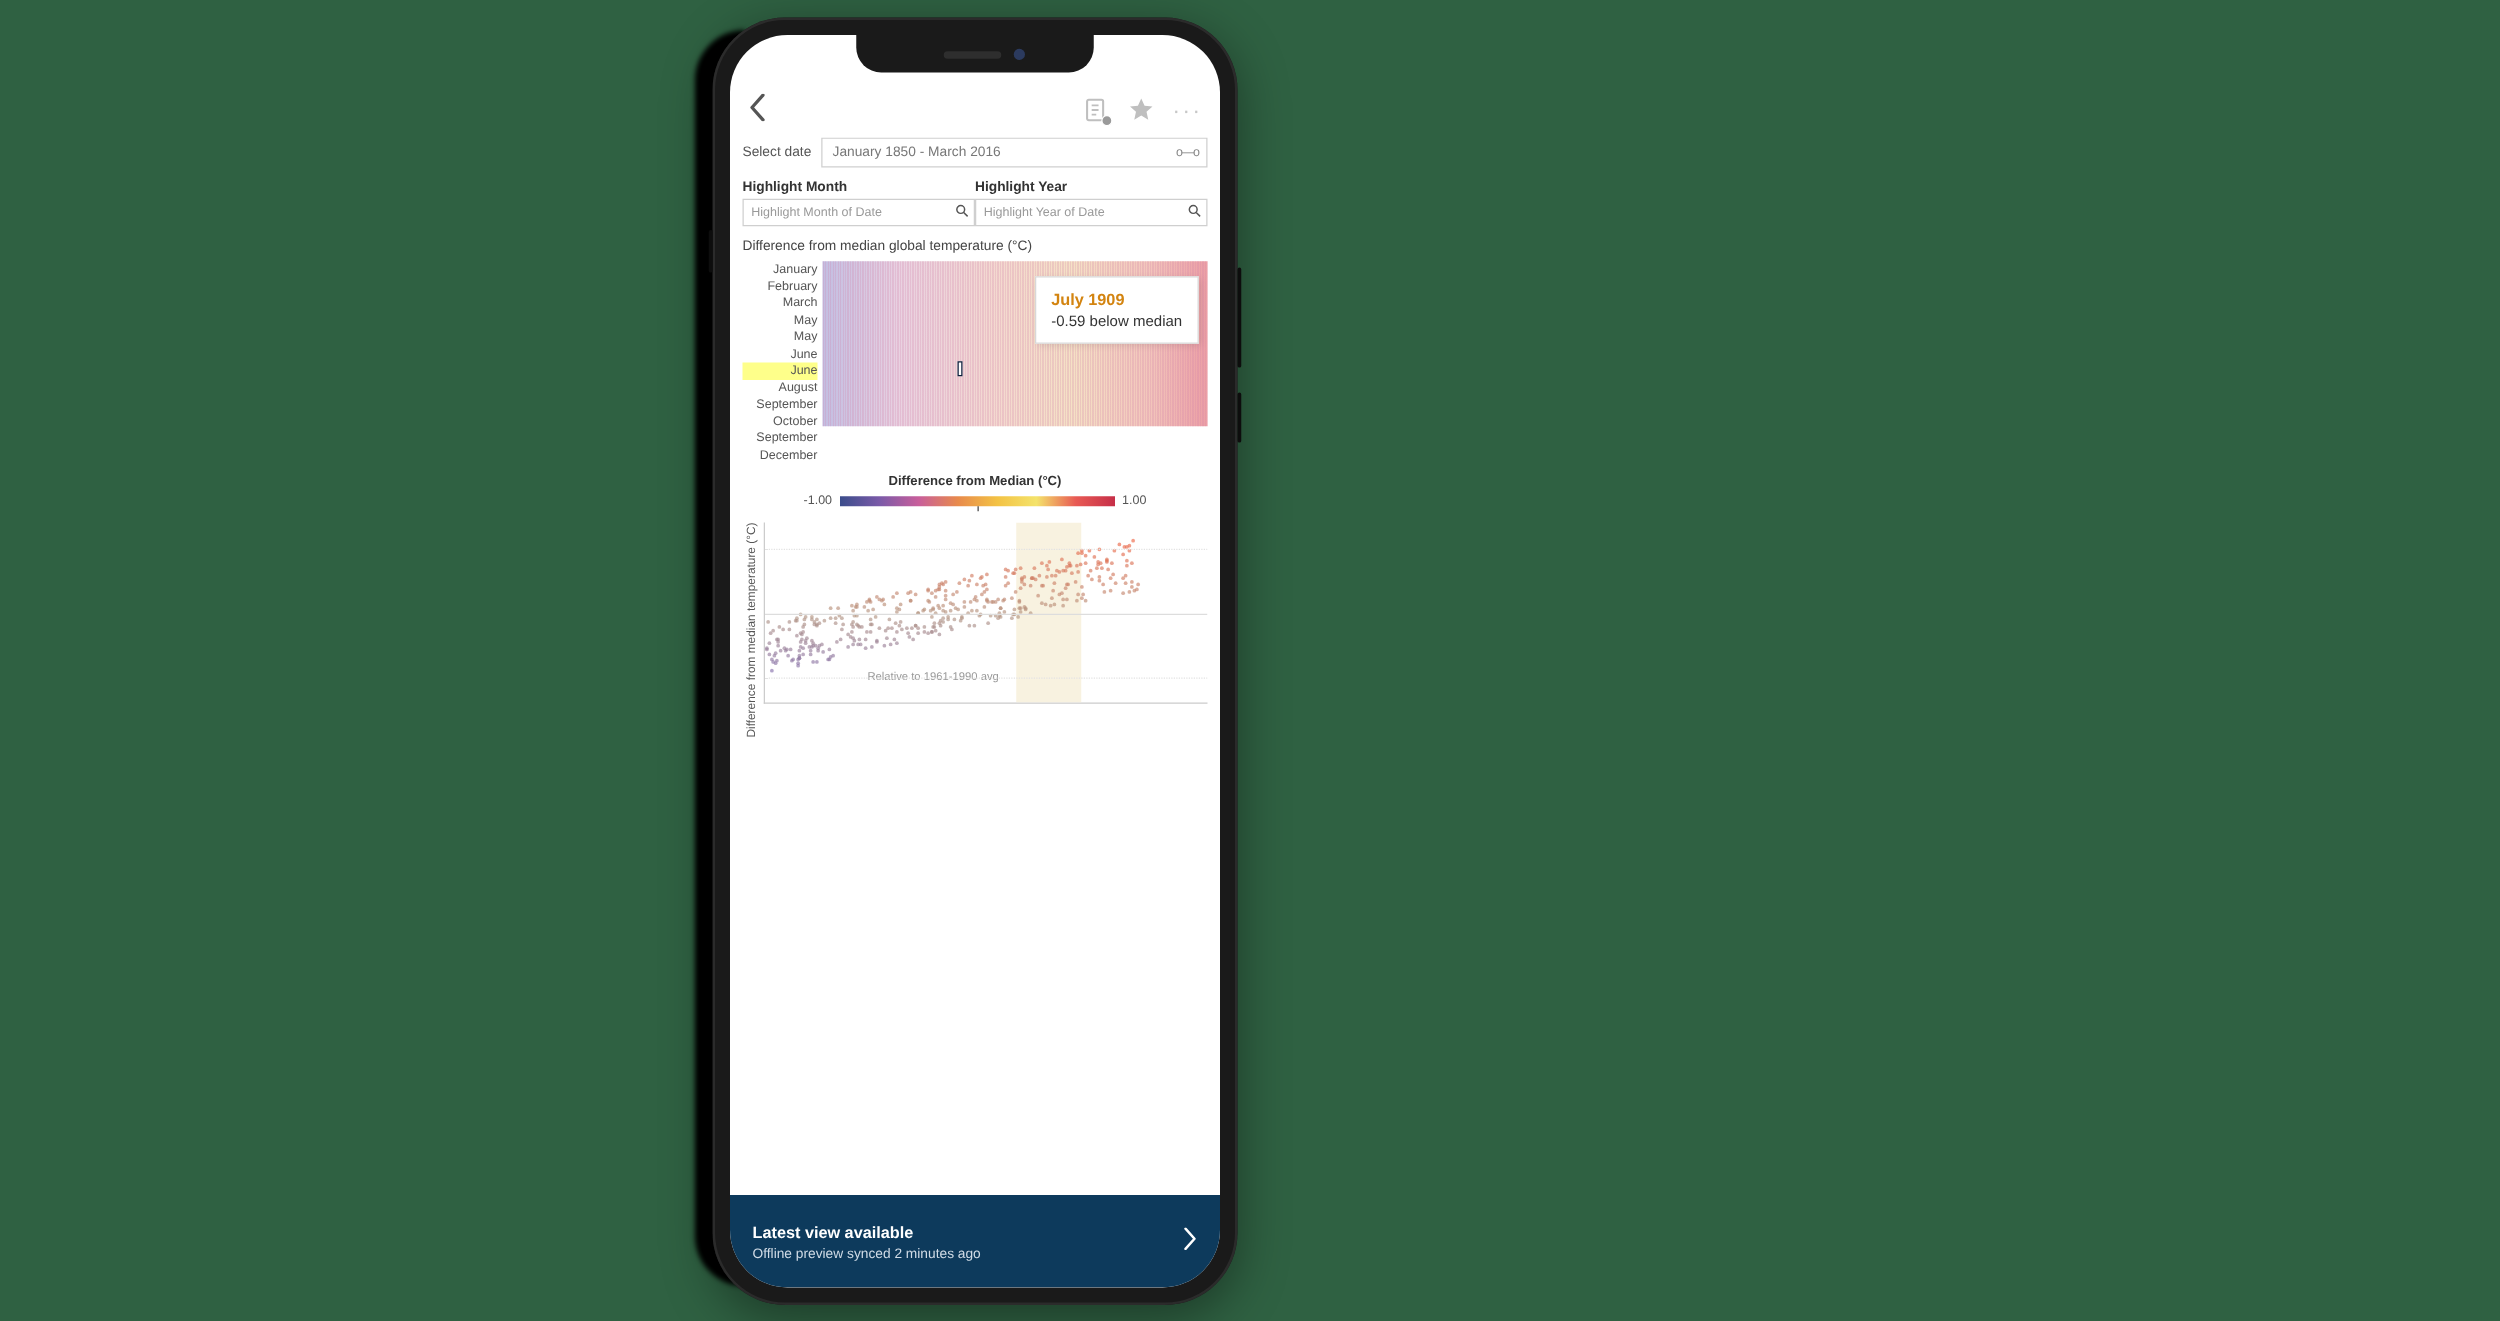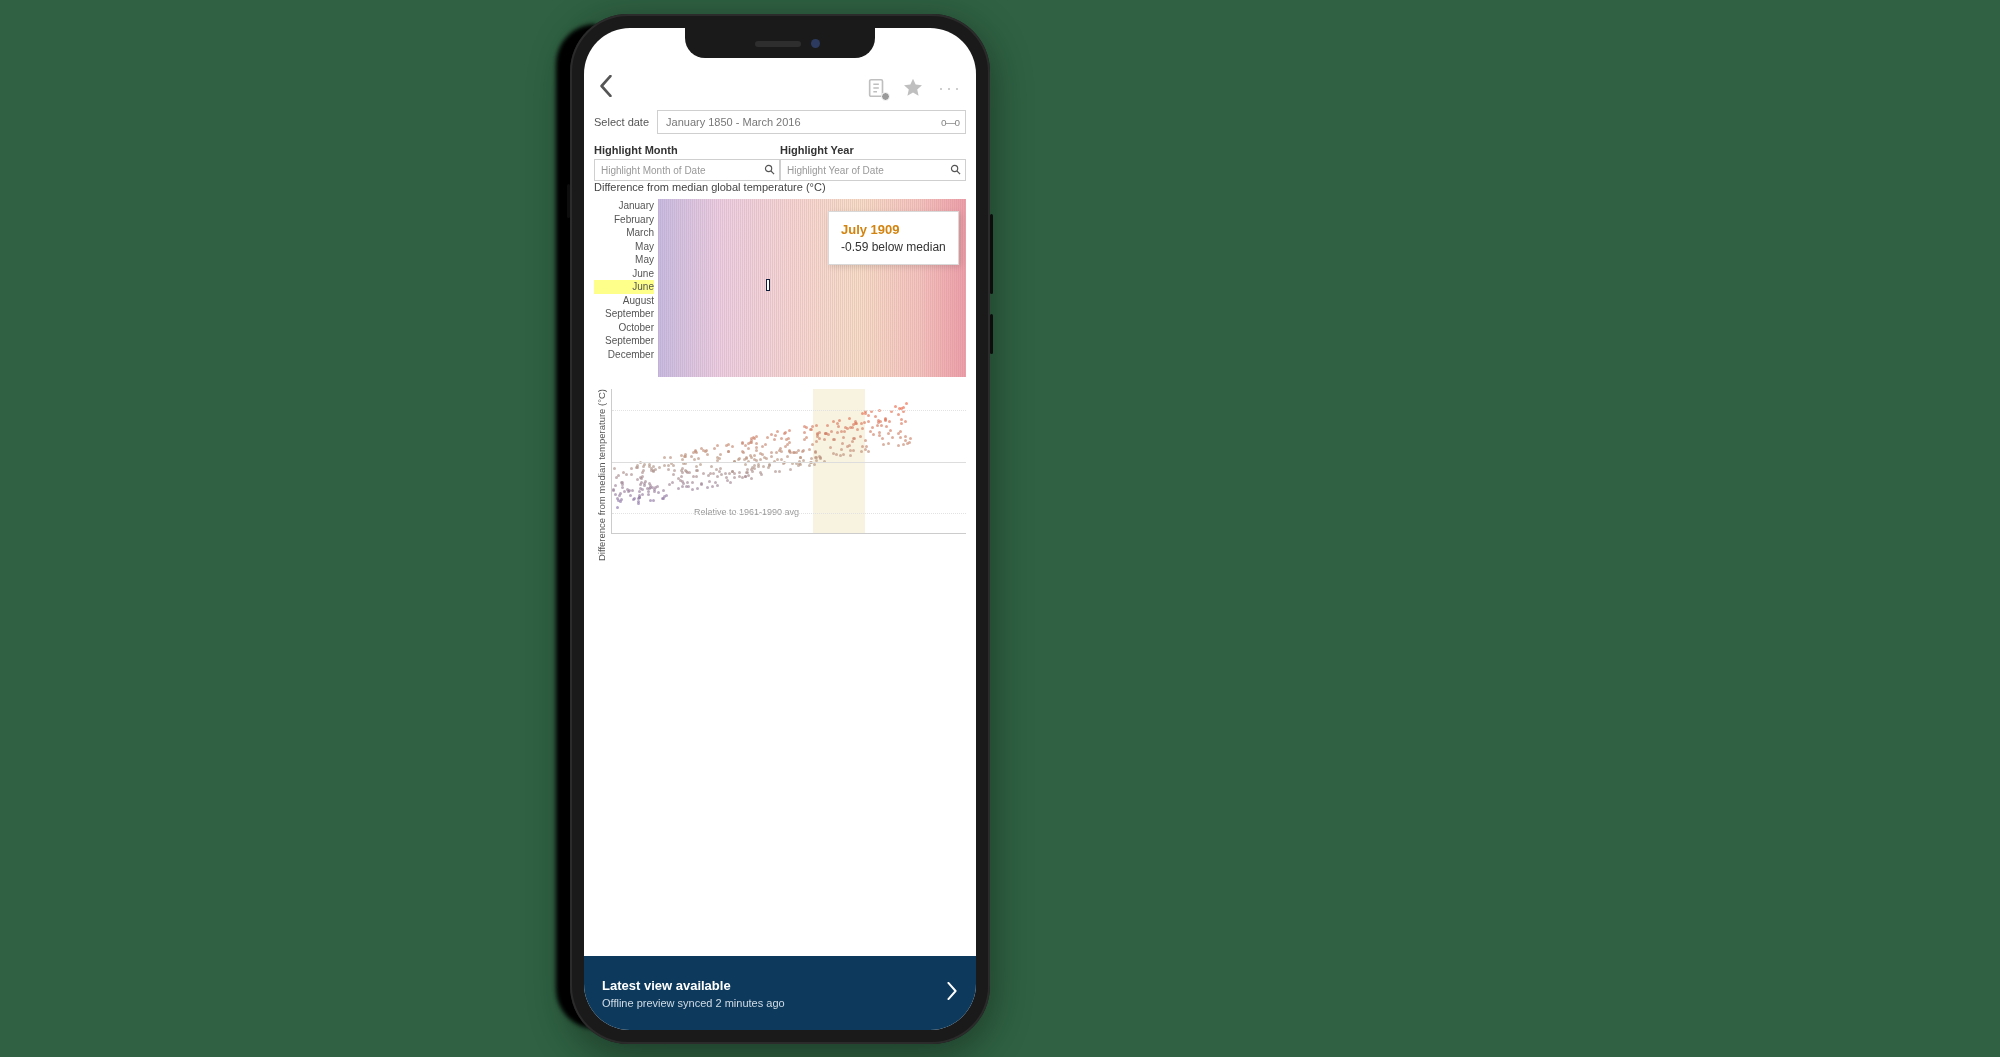--- a/index.html
+++ b/index.html
@@ -94,39 +94,39 @@
 
   .row { display:flex; align-items:center; gap:8px; margin-bottom:10px; }
   .label-sm { font-size:11px; color:#555; white-space:nowrap; }
   .date-range {
     flex:1; height:24px; padding:0 28px 0 8px;
     border:1px solid #cfcfcf; font-size:11px; color:#777;
     display:flex; align-items:center; position:relative; background:#fff;
   }
   .date-range .slider-glyph { position:absolute; right:6px; font-size:10px; color:#888; letter-spacing:-1px;}
 
-  .two-col { display:flex; }
+  .two-col { display:flex; margin-bottom:10px; }
   .col { flex:1; }
   .col-label { font-size:11px; font-weight:600; color:#333; margin-bottom:3px; display:block;}
   .search-box {
     width:100%; height:22px; border:1px solid #cfcfcf; font-size:10px;
     color:#999; padding:0 22px 0 6px; position:relative; display:flex; align-items:center; background:#fff;
   }
   .search-box .sicon { position:absolute; right:4px; font-size:11px; color:#666; }
 
   .section-title { font-size:11px; color:#444; margin-bottom:6px; }
 
   .heatmap-wrap { position:relative; display:flex; }
   .month-labels {
     width:64px; display:flex; flex-direction:column; text-align:right; padding-right:4px;
     font-size:10px; color:#555; line-height:13.5px;
   }
   .month-labels .hl { background:#feff8a; }
   .heatmap {
-    flex:1; height:178px; position:relative;
+    flex:1; height:132px; position:relative;
     background:
       repeating-linear-gradient(90deg,
         rgba(210,130,170,.25) 0, rgba(210,130,170,.25) 1px,
         transparent 1px, transparent 2px),
       linear-gradient(90deg,
         rgba(120,110,190,.45),
         rgba(200,140,180,.4) 20%,
         rgba(230,170,150,.45) 45%,
         rgba(235,195,140,.5) 65%,
         rgba(230,140,120,.5) 85%,
@@ -270,20 +270,30 @@
             </div>
           <div class="heatmap">
             <div class="hl-marker"></div>
             <div class="tooltip">
               <div class="tt-line1">July 1909</div>
               <div class="tt-line2">-0.59 below median</div>
             </div>
           </div>
         </div>
 
+        <div class="legend">
+          <div class="legend-title">Difference from Median (°C)</div>
+          <div class="legend-bar-wrap">
+            <span>-1.00</span>
+            <div class="legend-bar">
+                <span class="tick"></span>
+              </div>
+            <span>1.00</span>
+          </div>
+        </div>
 
         <div class="scatter-wrap">
           <div class="y-axis-label">Difference from median temperature (°C)</div>
           <div style="position:relative; flex:1;">
             <div class="scatter" id="scatter">
               <div class="ref-band" id="refband" style="left: 200.602px; width: 52.4096px;"></div>
               <div class="points" id="points">
                   <div class="pt" style="left: 147.124px; top: 62.859px; background: rgb(189, 143, 121);"></div>
                   <div class="pt" style="left: 34.6425px; top: 101.226px; background: rgb(152, 128, 158);"></div>
                   <div class="pt" style="left: 132.963px; top: 68.2909px; background: rgb(184, 147, 126);"></div>

